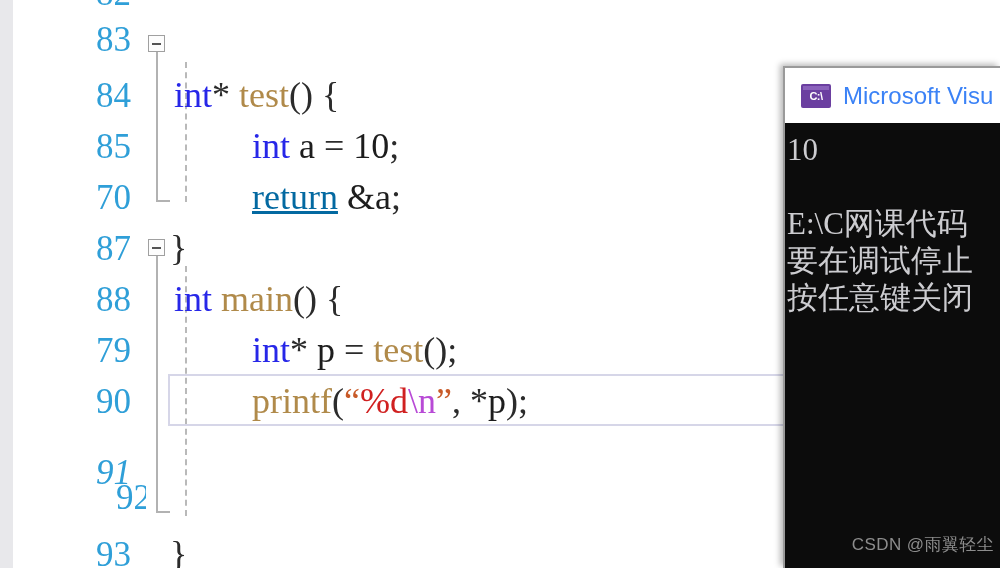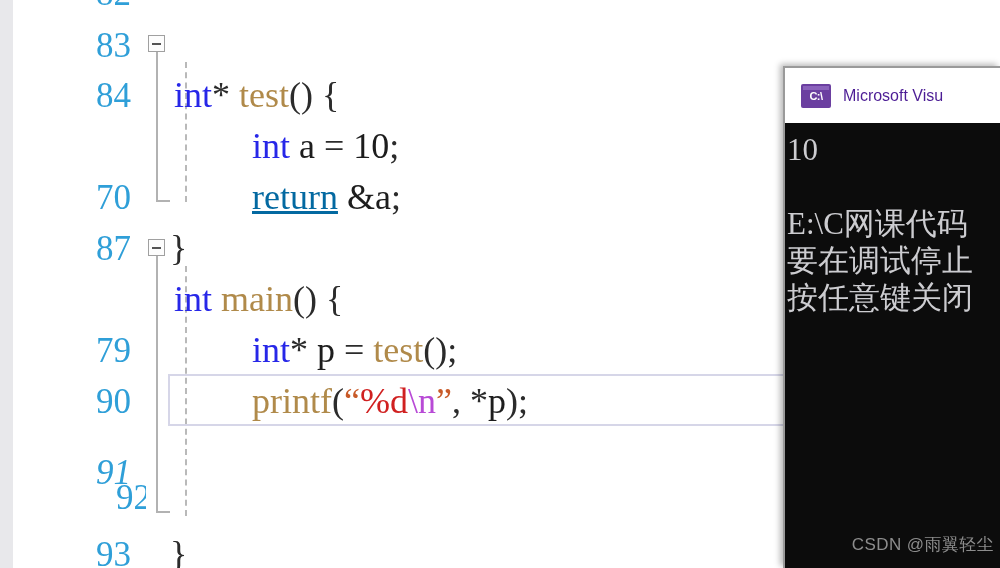--- a/index.html
+++ b/index.html
@@ -191,22 +191,22 @@
     left: 0; right: 0; top: 6px;
     text-align: center;
     font-family: "Liberation Sans", sans-serif;
     font-size: 11px;
     font-weight: bold;
     color: #ffffff;
     letter-spacing: -0.5px;
   }
   .console-title {
     font-family: "Liberation Sans", sans-serif;
-    font-size: 16px;
-    color: #4c1d95;
+    font-size: 24px;
+    color: #3b82f6;
     white-space: nowrap;
     overflow: hidden;
   }
   .console-body {
     position: absolute;
     left: 0; top: 55px;
     width: 100%;
     bottom: 0;
     background: #0c0c0c;
     padding: 8px 0 0 2px;
@@ -235,24 +235,26 @@
 </style>
 </head>
 <body>
 
 <div id="editor">
 
   <div class="left-strip"></div>
 
   <div class="gutter">
     <div class="row" style="top:-32px;"><span class="lineno">82</span></div>
-    <div class="row" style="top:20px;"><span class="lineno">83</span></div>
+    <div class="row" style="top:14px;"><span class="lineno">83</span></div>
     <div class="row" style="top:70px;"><span class="lineno">84</span></div>
+    <div class="row" style="top:121px;"><span class="lineno">85</span></div>
     <div class="row" style="top:172px;"><span class="lineno">70</span></div>
     <div class="row" style="top:223px;"><span class="lineno">87</span></div>
+    <div class="row" style="top:274px;"><span class="lineno">88</span></div>
     <div class="row" style="top:325px;"><span class="lineno">79</span></div>
     <div class="row" style="top:376px;"><span class="lineno">90</span></div>
     <div class="row" style="top:447px;font-style:italic;"><span class="lineno">91</span></div>
     <div class="row" style="top:472px;margin-left:20px;"><span class="lineno">92</span></div>
     <div class="row" style="top:529px;"><span class="lineno">93</span></div>
   </div>
 
   <div class="change-track"></div>
 
   <div class="code-surface">

